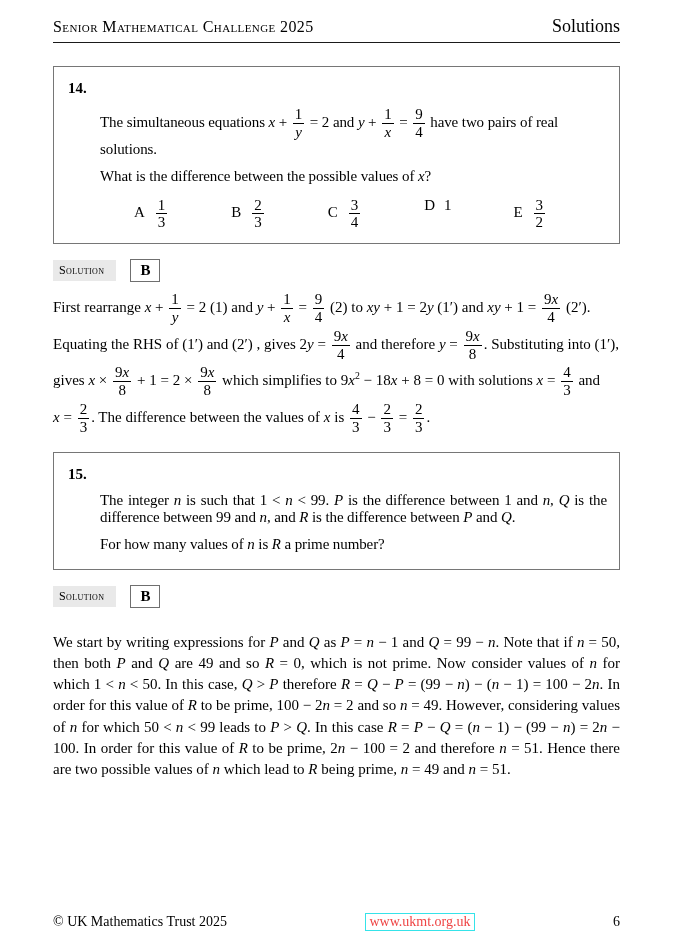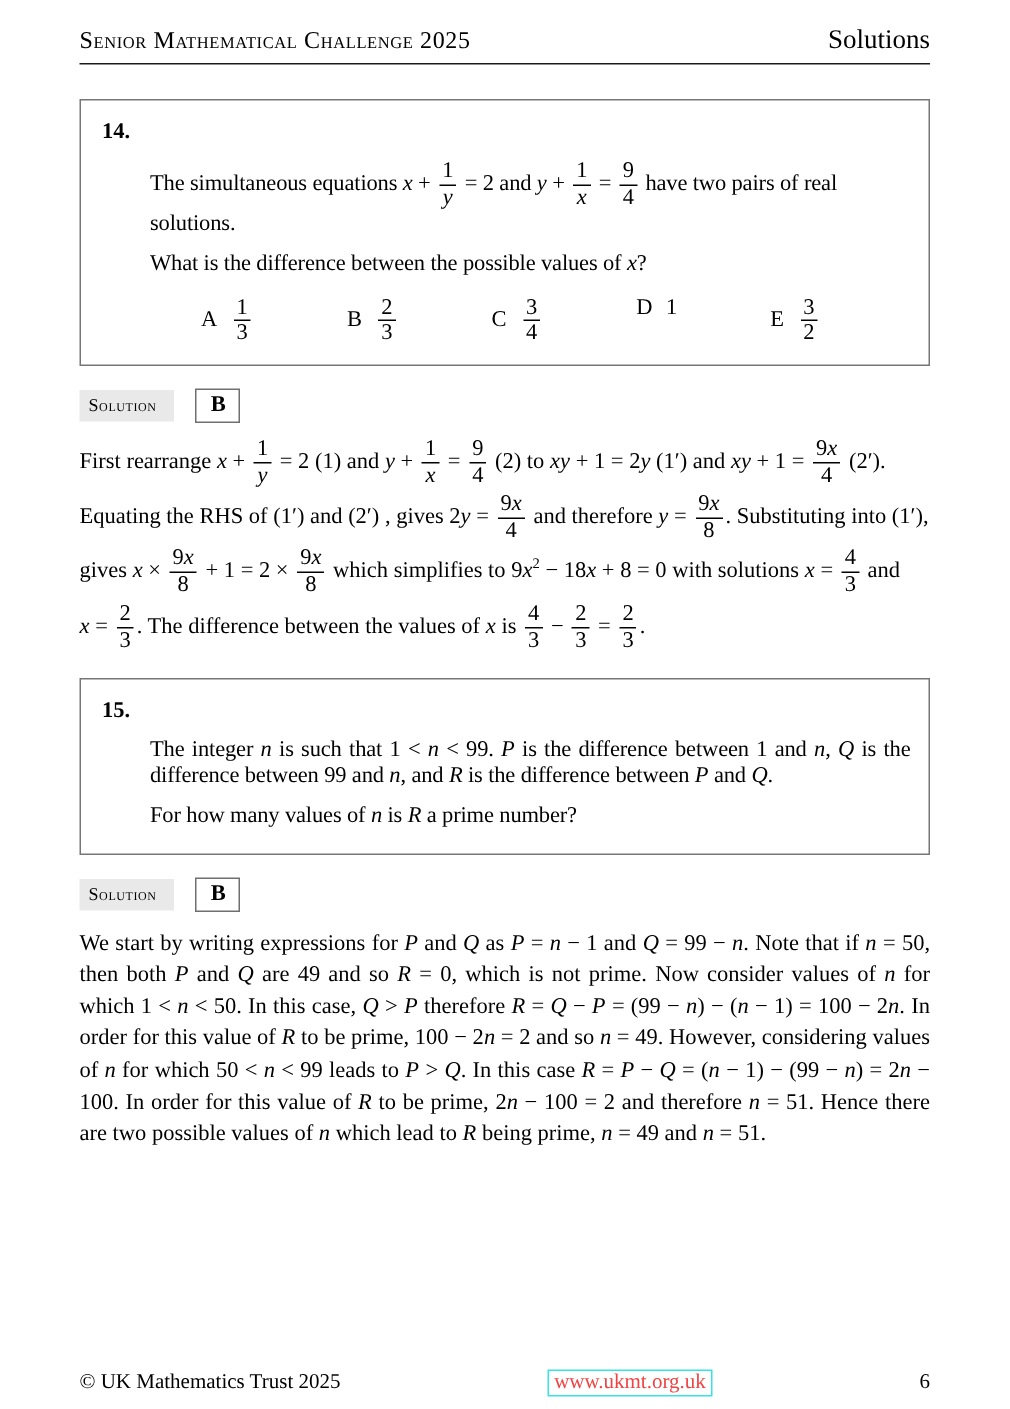--- a/index.html
+++ b/index.html
@@ -53,21 +53,21 @@
   .ansbox{
     border:1px solid #6f6f6f;
     background:#fff;
     font-weight:bold;
     padding:2px 9px;
     margin-left:14px;
   }
   
   .soltext{margin-top:9px;}
   .sline{margin-bottom:2px;}
-  .para{text-align:justify;line-height:1.42;margin-top:11px;}
+  .para{text-align:justify;line-height:1.42;margin-top:24px;}
   
   .mi{font-style:italic;}
   .frac{
     display:inline-flex;flex-direction:column;align-items:center;
     vertical-align:middle;line-height:1.12;margin:0 2px;
     font-size:15px;
   }
   .frac .num{display:block;padding:0 2px;border-bottom:1px solid #000;}
   .frac .den{display:block;padding:0 2px;}
   sup{font-size:.65em;line-height:0;}

